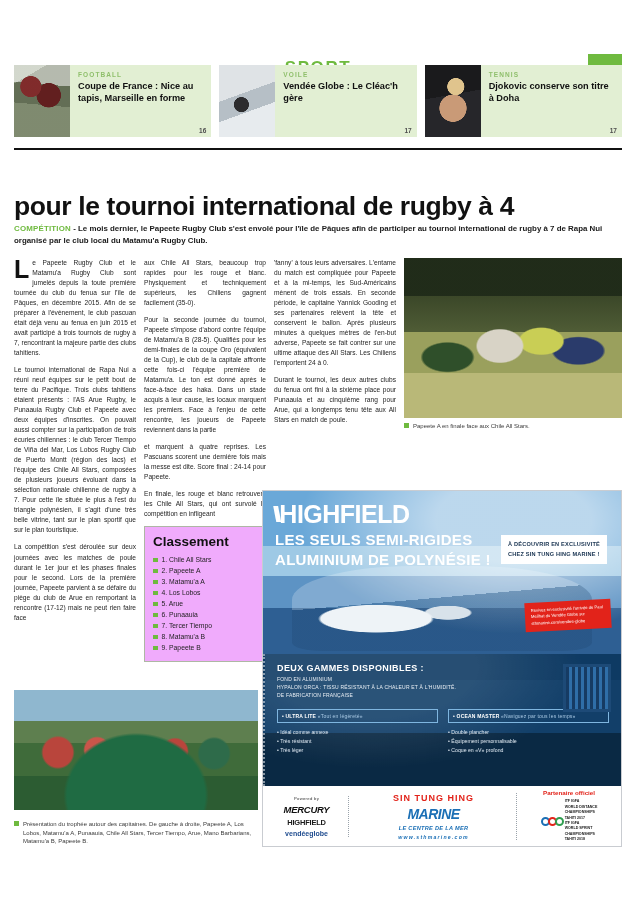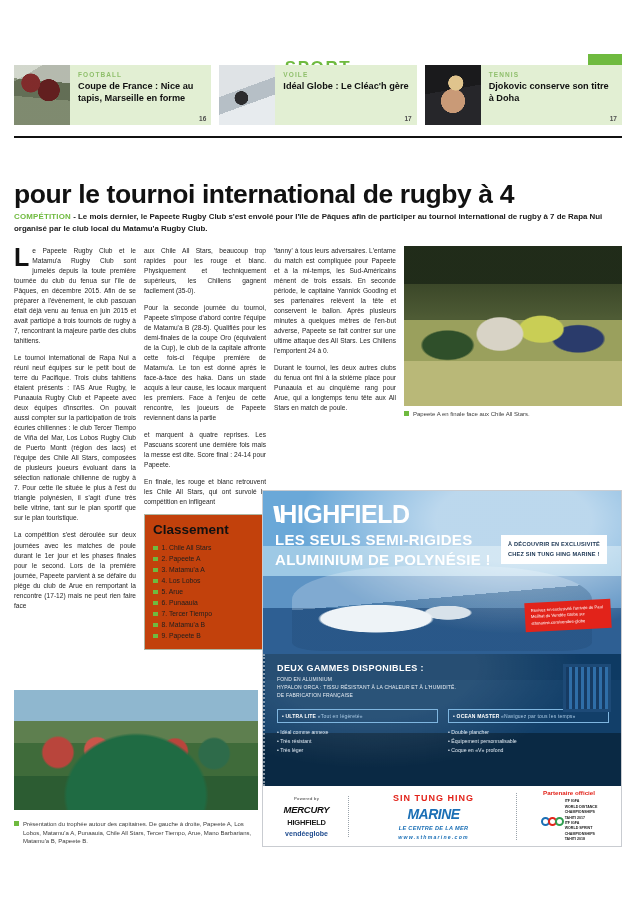--- a/index.html
+++ b/index.html
@@ -25,21 +25,21 @@
     text-align: center; font-size: 17px; font-weight: bold;
     letter-spacing: 1.6px; color: #6fba3f;
   }
   .page-num-box {
     width: 34px; height: 34px; background: #6fba3f; color: #fff;
     display: flex; align-items: center; justify-content: center;
     font-size: 8px; font-weight: bold; margin-top: -2px;
   }
 
   
-  .teasers { display: flex; gap: 8px; margin-top: 9px; height: 60px; }
+  .teasers { display: flex; gap: 8px; margin-top: 9px; height: 72px; }
   .teaser { flex: 1; display: flex; background: #e2efd3; position: relative; }
   .teaser-photo { width: 56px; flex: 0 0 56px; position: relative; overflow: hidden; }
   .teaser-txt { padding: 6px 6px 0 8px; flex: 1; position: relative; }
   .teaser-kicker {
     font-size: 6.5px; font-weight: bold; letter-spacing: 1.1px;
     color: #8fbf6b; text-transform: uppercase; margin-bottom: 3px;
   }
   .teaser-head {
     font-size: 9.2px; font-weight: bold; line-height: 1.28; color: #111;
   }
@@ -95,21 +95,21 @@
     font-size: 6.6px; line-height: 1.52; text-align: justify;
     color: #1e1e1e; margin-bottom: 7px;
   }
   .col p.dropcap-p::first-letter {
     float: left; font-size: 25px; line-height: .82; font-weight: bold;
     padding: 1px 3px 0 0; color: #111;
   }
 
   
   .classement {
-    border: 1px solid #aeb7a4; background: #c2410c;
+    border: 1px solid #aeb7a4; background: #f0abfc;
     padding: 7px 8px 8px; margin-top: 3px;
   }
   .classement h3 {
     font-size: 13.5px; font-weight: bold; color: #111; margin-bottom: 5px;
   }
   .classement ul { list-style: none; }
   .classement li {
     font-size: 6.8px; line-height: 1.62; display: flex;
     align-items: center; gap: 4px; color: #1e1e1e;
   }
@@ -261,21 +261,21 @@
       <div class="teaser-txt">
         <div class="teaser-kicker">FOOTBALL</div>
         <div class="teaser-head">Coupe de France : Nice au tapis, Marseille en forme</div>
         <div class="teaser-pg">16</div>
       </div>
     </div>
     <div class="teaser">
       <div class="teaser-photo ph-voile"></div>
       <div class="teaser-txt">
         <div class="teaser-kicker">VOILE</div>
-        <div class="teaser-head">Idéal Globe : Le Cléac'h gère</div>
+        <div class="teaser-head">Vendée Globe : Le Cléac'h gère</div>
         <div class="teaser-pg">17</div>
       </div>
     </div>
     <div class="teaser">
       <div class="teaser-photo ph-tennis"></div>
       <div class="teaser-txt">
         <div class="teaser-kicker">TENNIS</div>
         <div class="teaser-head">Djokovic conserve son titre à Doha</div>
         <div class="teaser-pg">17</div>
       </div>

